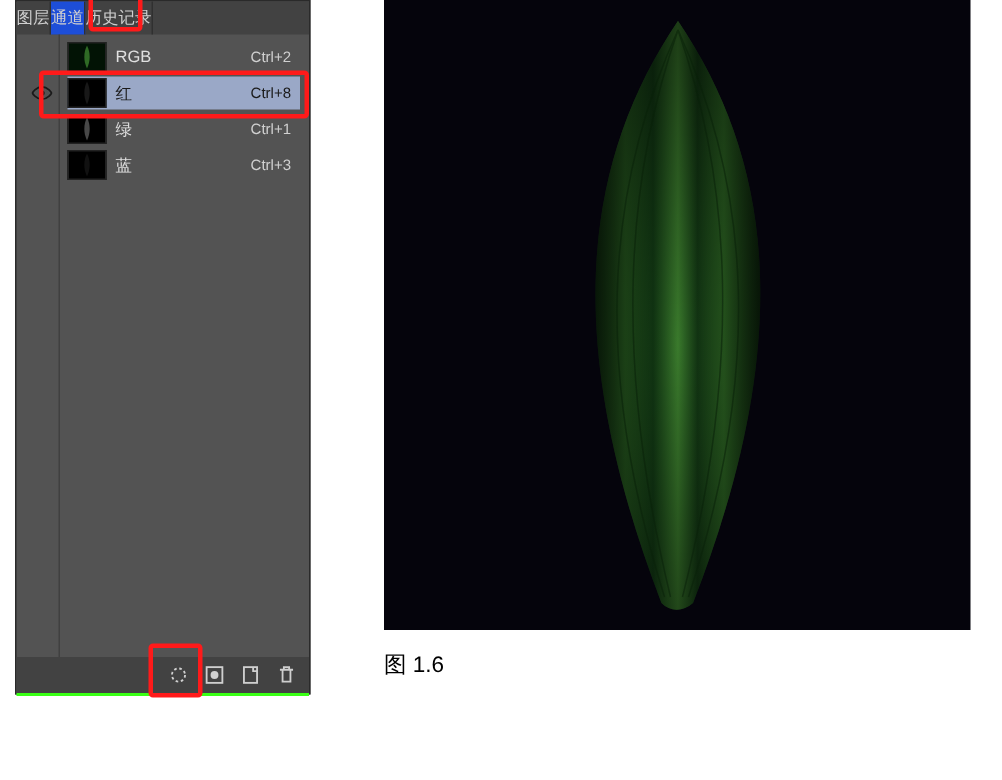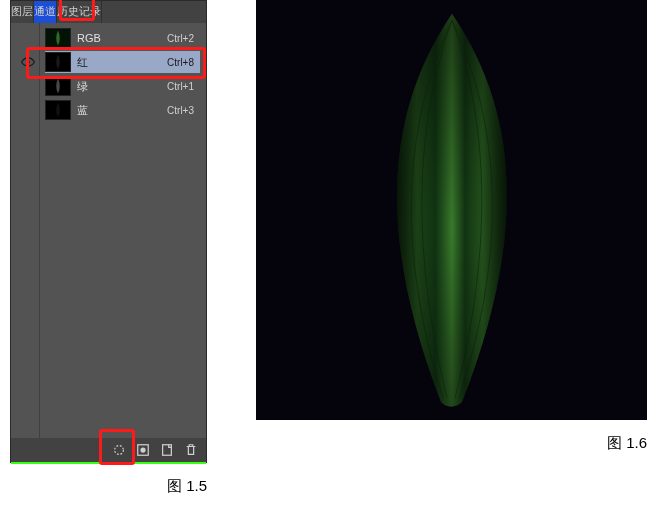--- a/index.html
+++ b/index.html
@@ -1,17 +1,17 @@
 <!DOCTYPE html>
 <html><head>
 <meta charset="utf-8">
 <style>
   body{margin:0;background:#fff;font-family:Arial,"Microsoft YaHei",sans-serif;width:668px;height:520px;position:relative}
   .figure{position:absolute}
-  .caption{text-align:right;font-size:15px;margin-top:14px}
+  .caption{text-align:left;font-size:15px;margin-top:14px}
   
   .panel{width:195px;height:461px;background:#535353;position:relative;border:1px solid #2a2a2a}
   .tabs{display:flex;height:22px;background:#424242;font-size:11px;color:#cfcfcf}
   .tab{padding:3px 0;border-right:1px solid #303030}
   .tab.active{background:#1d4ed8}
   .chlist{margin:4px 6px 0 34px}
   .row{display:flex;align-items:center;height:22px;margin-bottom:2px;position:relative}
   .thumb{width:24px;height:18px;border:1px solid #222;display:flex;align-items:center;justify-content:center}
   .lbl{flex:1;font-size:11px;color:#e0e0e0;margin-left:6px}
   .sc{font-size:10px;color:#d0d0d0;margin-right:6px}
@@ -118,21 +118,20 @@
           <svg viewBox="0 0 16 16">
             <path d="M3 4h10M5 4v9h6V4M6 4V2h4v2"></path>
           </svg>
         </span>
     </div>
 
     <div class="redbox" style="left:48px;top:-4px;width:30px;height:18px"></div>
     <div class="redbox" style="left:15px;top:46px;width:174px;height:26px"></div>
     <div class="redbox" style="left:88px;top:428px;width:30px;height:30px"></div>
   </div>
-  <div class="caption">图  1.5</div>
 </div>
 
 <div class="figure" style="left:256px;top:0">
   <div class="canvas">
     <svg class="bigleaf" width="210" height="400" viewBox="0 0 210 400">
       <defs>
         <linearGradient id="lg" x1="0" y1="0" x2="1" y2="0">
           <stop offset="0" stop-color="#0e2a0e"></stop>
           <stop offset=".18" stop-color="#265a1f"></stop>
           <stop offset=".35" stop-color="#123a14"></stop>

